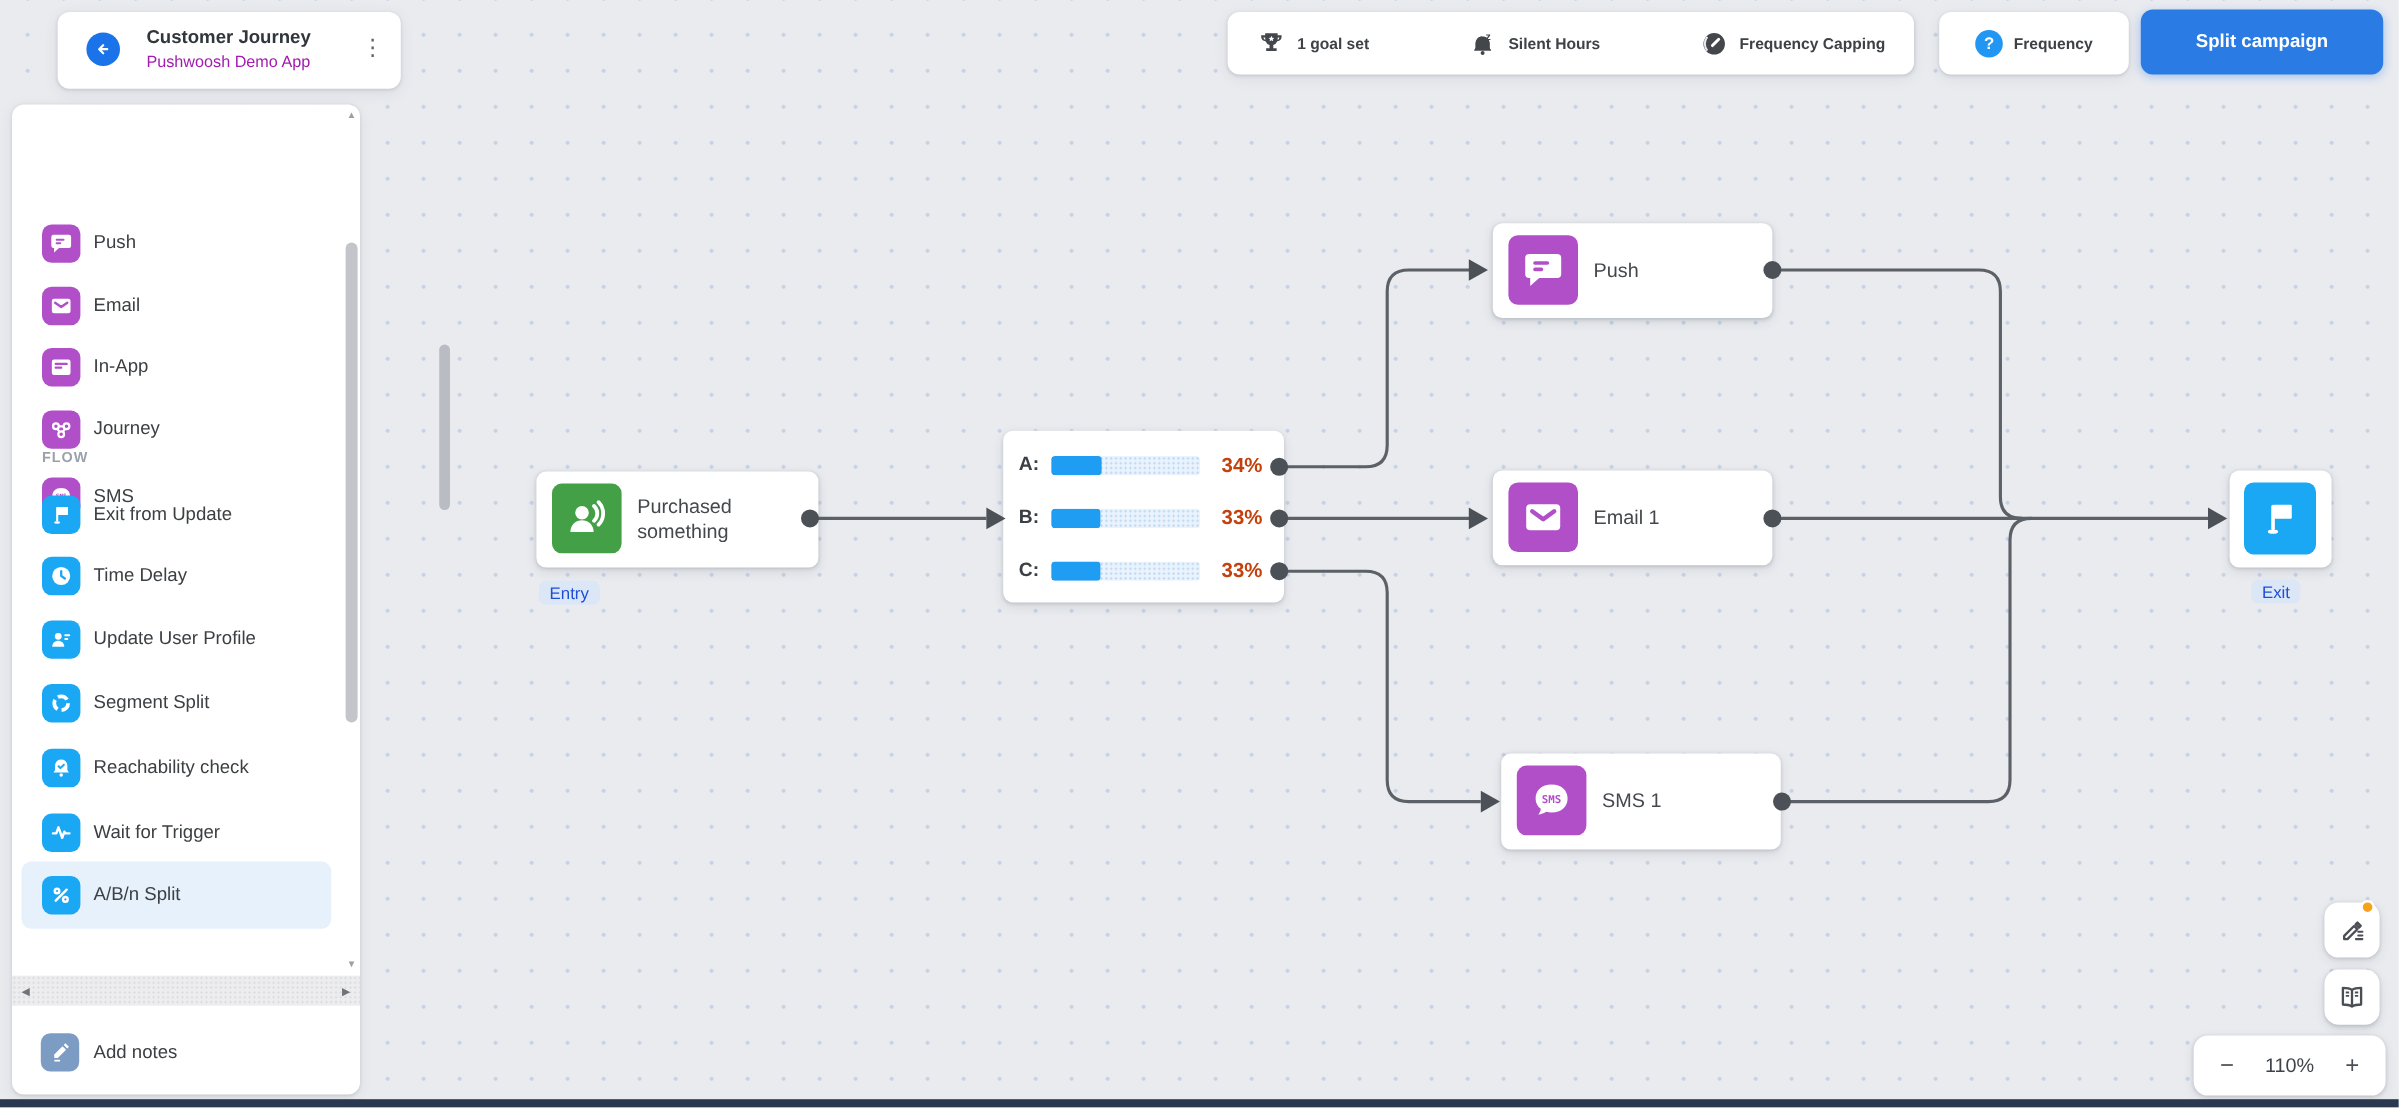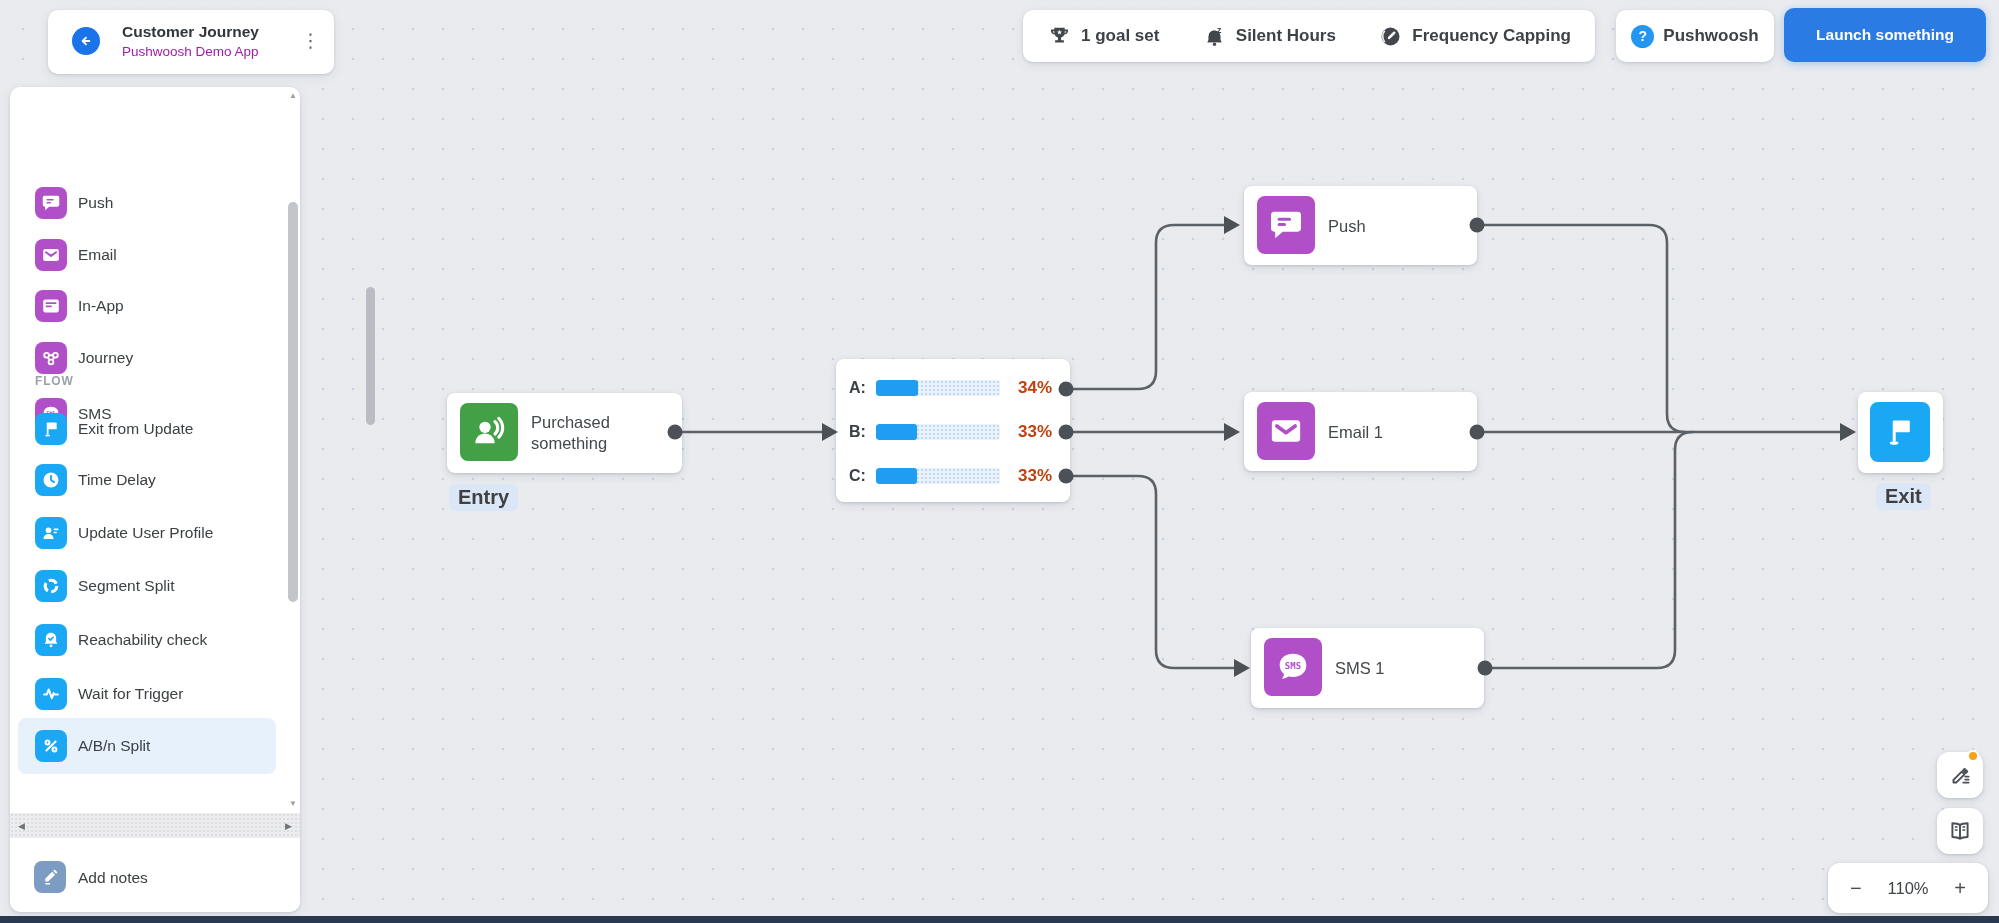--- a/index.html
+++ b/index.html
@@ -47,40 +47,40 @@
   .h-caret { position:absolute; top:8px; font-size:9px; color:#6f7478; cursor:pointer; }
   .add-notes-row { position:absolute; left:0; top:768px; width:100%; height:56px; cursor:pointer; }
   .add-notes-row .side-icon { top:6px; left:24px; }
   .add-notes-row .side-label { top:14px; }
 
   
   .toolbar-pill { position:absolute; left:1023px; top:10px; width:572px; height:52px; z-index:20;
     display:flex; align-items:center; justify-content:space-between; padding:0 24px; }
   .tool-item { display:flex; align-items:center; gap:9px; cursor:pointer; }
   .tool-item svg { width:25px; height:25px; }
-  .tool-label { font-size:17px; font-weight:600; color:#3e4247; white-space:nowrap; }
+  .tool-label { font-size:13px; font-weight:600; color:#3e4247; white-space:nowrap; }
   .assistant-pill { position:absolute; left:1616px; top:10px; width:158px; height:52px; z-index:20;
     display:flex; align-items:center; justify-content:center; gap:9px; cursor:pointer; }
   .q-circle { width:23px; height:23px; border-radius:50%; background:#2196f3; color:#fff;
     display:flex; align-items:center; justify-content:center; font-size:14px; font-weight:bold; }
   .launch-btn { position:absolute; left:1784px; top:8px; width:202px; height:54px; z-index:20;
     background:#2b7be4; color:#fff; border:none; border-radius:10px; font-size:15.5px; font-weight:600;
     font-family:"Liberation Sans",sans-serif; cursor:pointer; box-shadow:0 2px 8px rgba(43,123,228,.35); }
 
   
   .node-card { position:absolute; background:#fff; border-radius:8px; z-index:5;
     box-shadow:0 1px 3px rgba(40,50,60,.16), 0 3px 10px rgba(40,50,60,.10); cursor:pointer; }
   .node-icon { position:absolute; left:13px; top:10px; width:58px; height:58px; border-radius:8px;
     display:flex; align-items:center; justify-content:center; }
   .node-icon svg { width:40px; height:40px; }
   .node-label { position:absolute; left:84px; top:50%; transform:translateY(-50%);
     font-size:16.5px; font-weight:500; color:#44484d; line-height:1.25; }
   .icon-green { background:#43a047; }
-  .flow-badge { position:absolute; z-index:5; background:#dbe7f7; color:#404040; font-size:20px;
-    font-weight:700; padding:2px 9px; border-radius:6px; }
+  .flow-badge { position:absolute; z-index:5; background:#dbe7f7; color:#1d4ed8; font-size:14px;
+    font-weight:400; padding:2px 9px; border-radius:6px; }
 
   
   .split-row { position:absolute; left:0; width:100%; height:18px; }
   .split-label { position:absolute; left:13px; top:0; font-size:16px; font-weight:bold; color:#3b4046; }
   .bar-track { position:absolute; left:40px; top:1px; width:124px; height:16px; border-radius:3px;
     background-color:#eaf3fd; background-image:radial-gradient(#bed9f4 0.8px, transparent 1px);
     background-size:4px 4px; overflow:hidden; }
   .bar-fill { position:absolute; left:0; top:0; height:16px; border-radius:3px; background:#1e9df2; }
   .split-pct { position:absolute; right:18px; top:-1px; font-size:17px; font-weight:bold; color:#c2410c; }
 
@@ -326,24 +326,24 @@
             <path d="M10.6 13.4L15.6 8.4" stroke="#fff" stroke-width="2.4" stroke-linecap="round"></path>
             <path d="M6.5 17.5a8.6 8.6 0 0 1 0-11" stroke="#e9ebef" stroke-width="1.6" fill="none"></path>
           </svg>
       </span>
       <span class="tool-label">Frequency Capping</span>
     </div>
   </div>
 
   <div class="card assistant-pill">
     <span class="q-circle">?</span>
-    <span class="tool-label">Pushwoosh</span>
-  </div>
-
-  <button class="launch-btn">Launch something</button>
+    <span class="tool-label">Frequency</span>
+  </div>
+
+  <button class="launch-btn">Split campaign</button>
 
   <div class="node-card" style="left:447px; top:393px; width:235px; height:80px;">
     <span class="node-icon icon-green">
       <svg viewBox="0 0 24 24" fill="#fff">
           <circle cx="9.6" cy="9.2" r="3.4"></circle>
           <path d="M3.8 18.8c0-3.8 2.8-5.9 5.8-5.9s5.8 2.1 5.8 5.9z"></path>
           <path d="M15.6 5.8a5 5 0 0 1 0 7.4" stroke="#fff" stroke-width="1.9" fill="none" stroke-linecap="round"></path>
           <path d="M17.9 3.9a8 8 0 0 1 0 11.2" stroke="#fff" stroke-width="1.9" fill="none" stroke-linecap="round"></path>
         </svg>
     </span>

